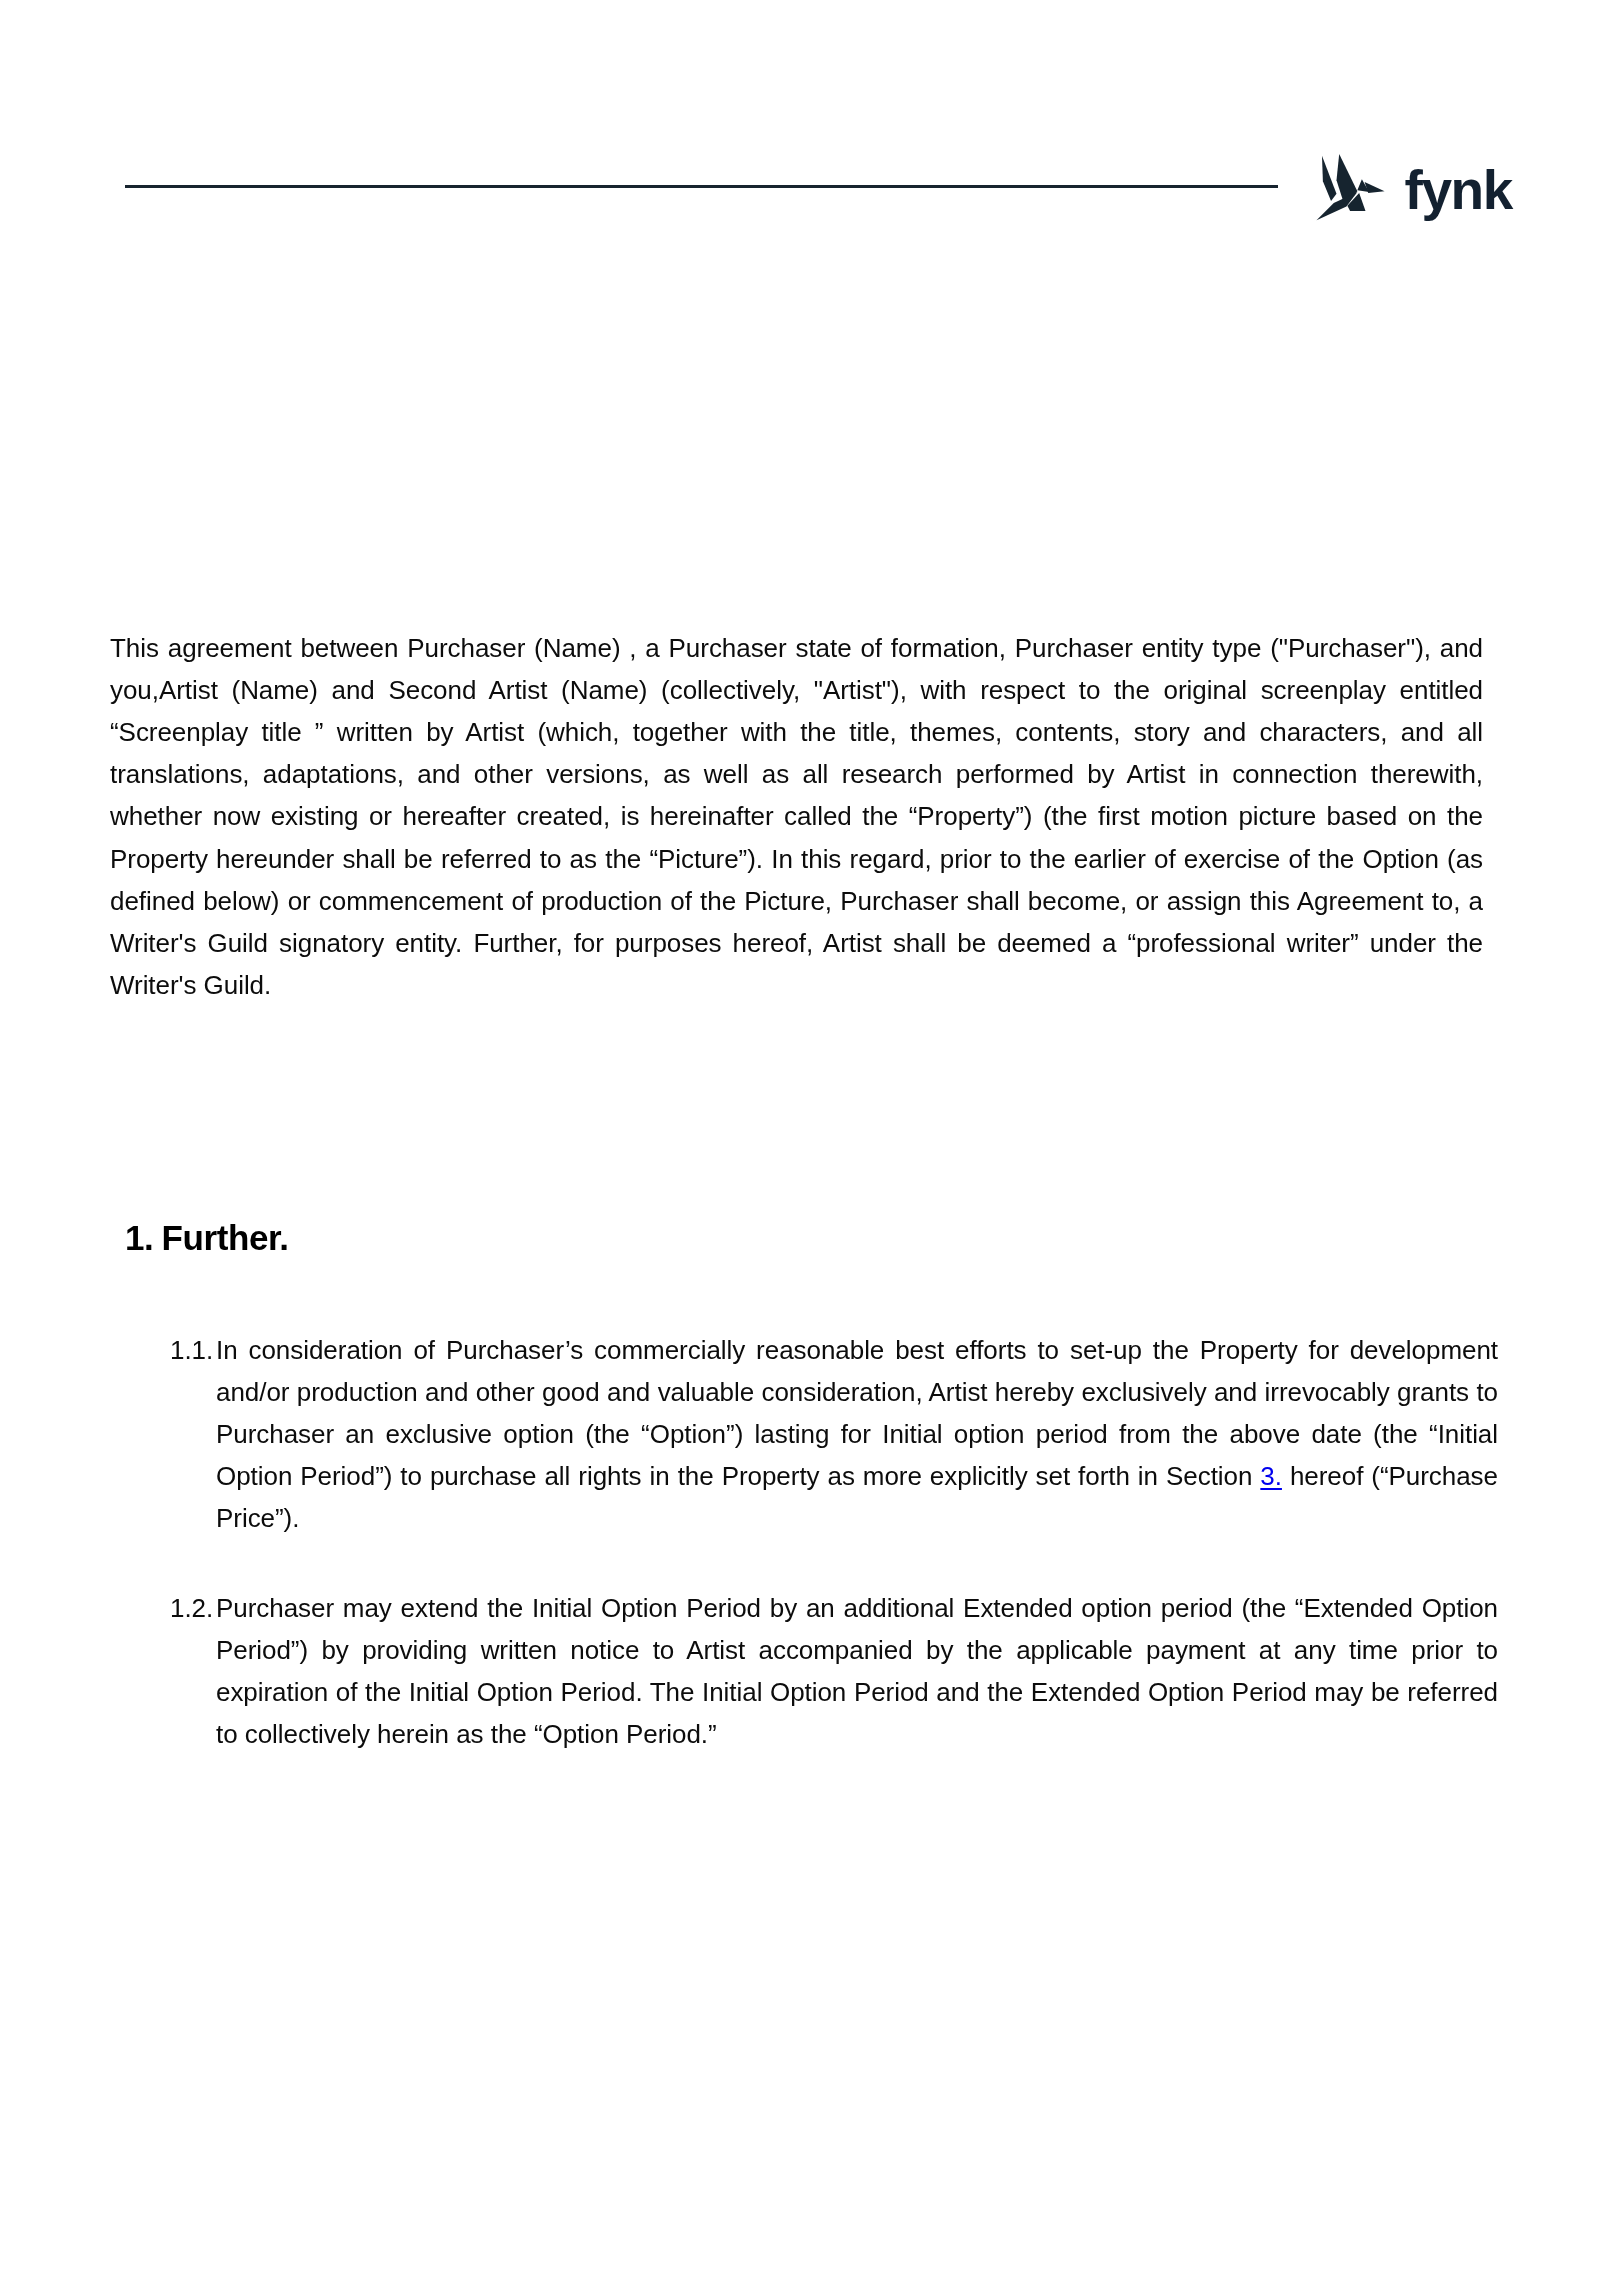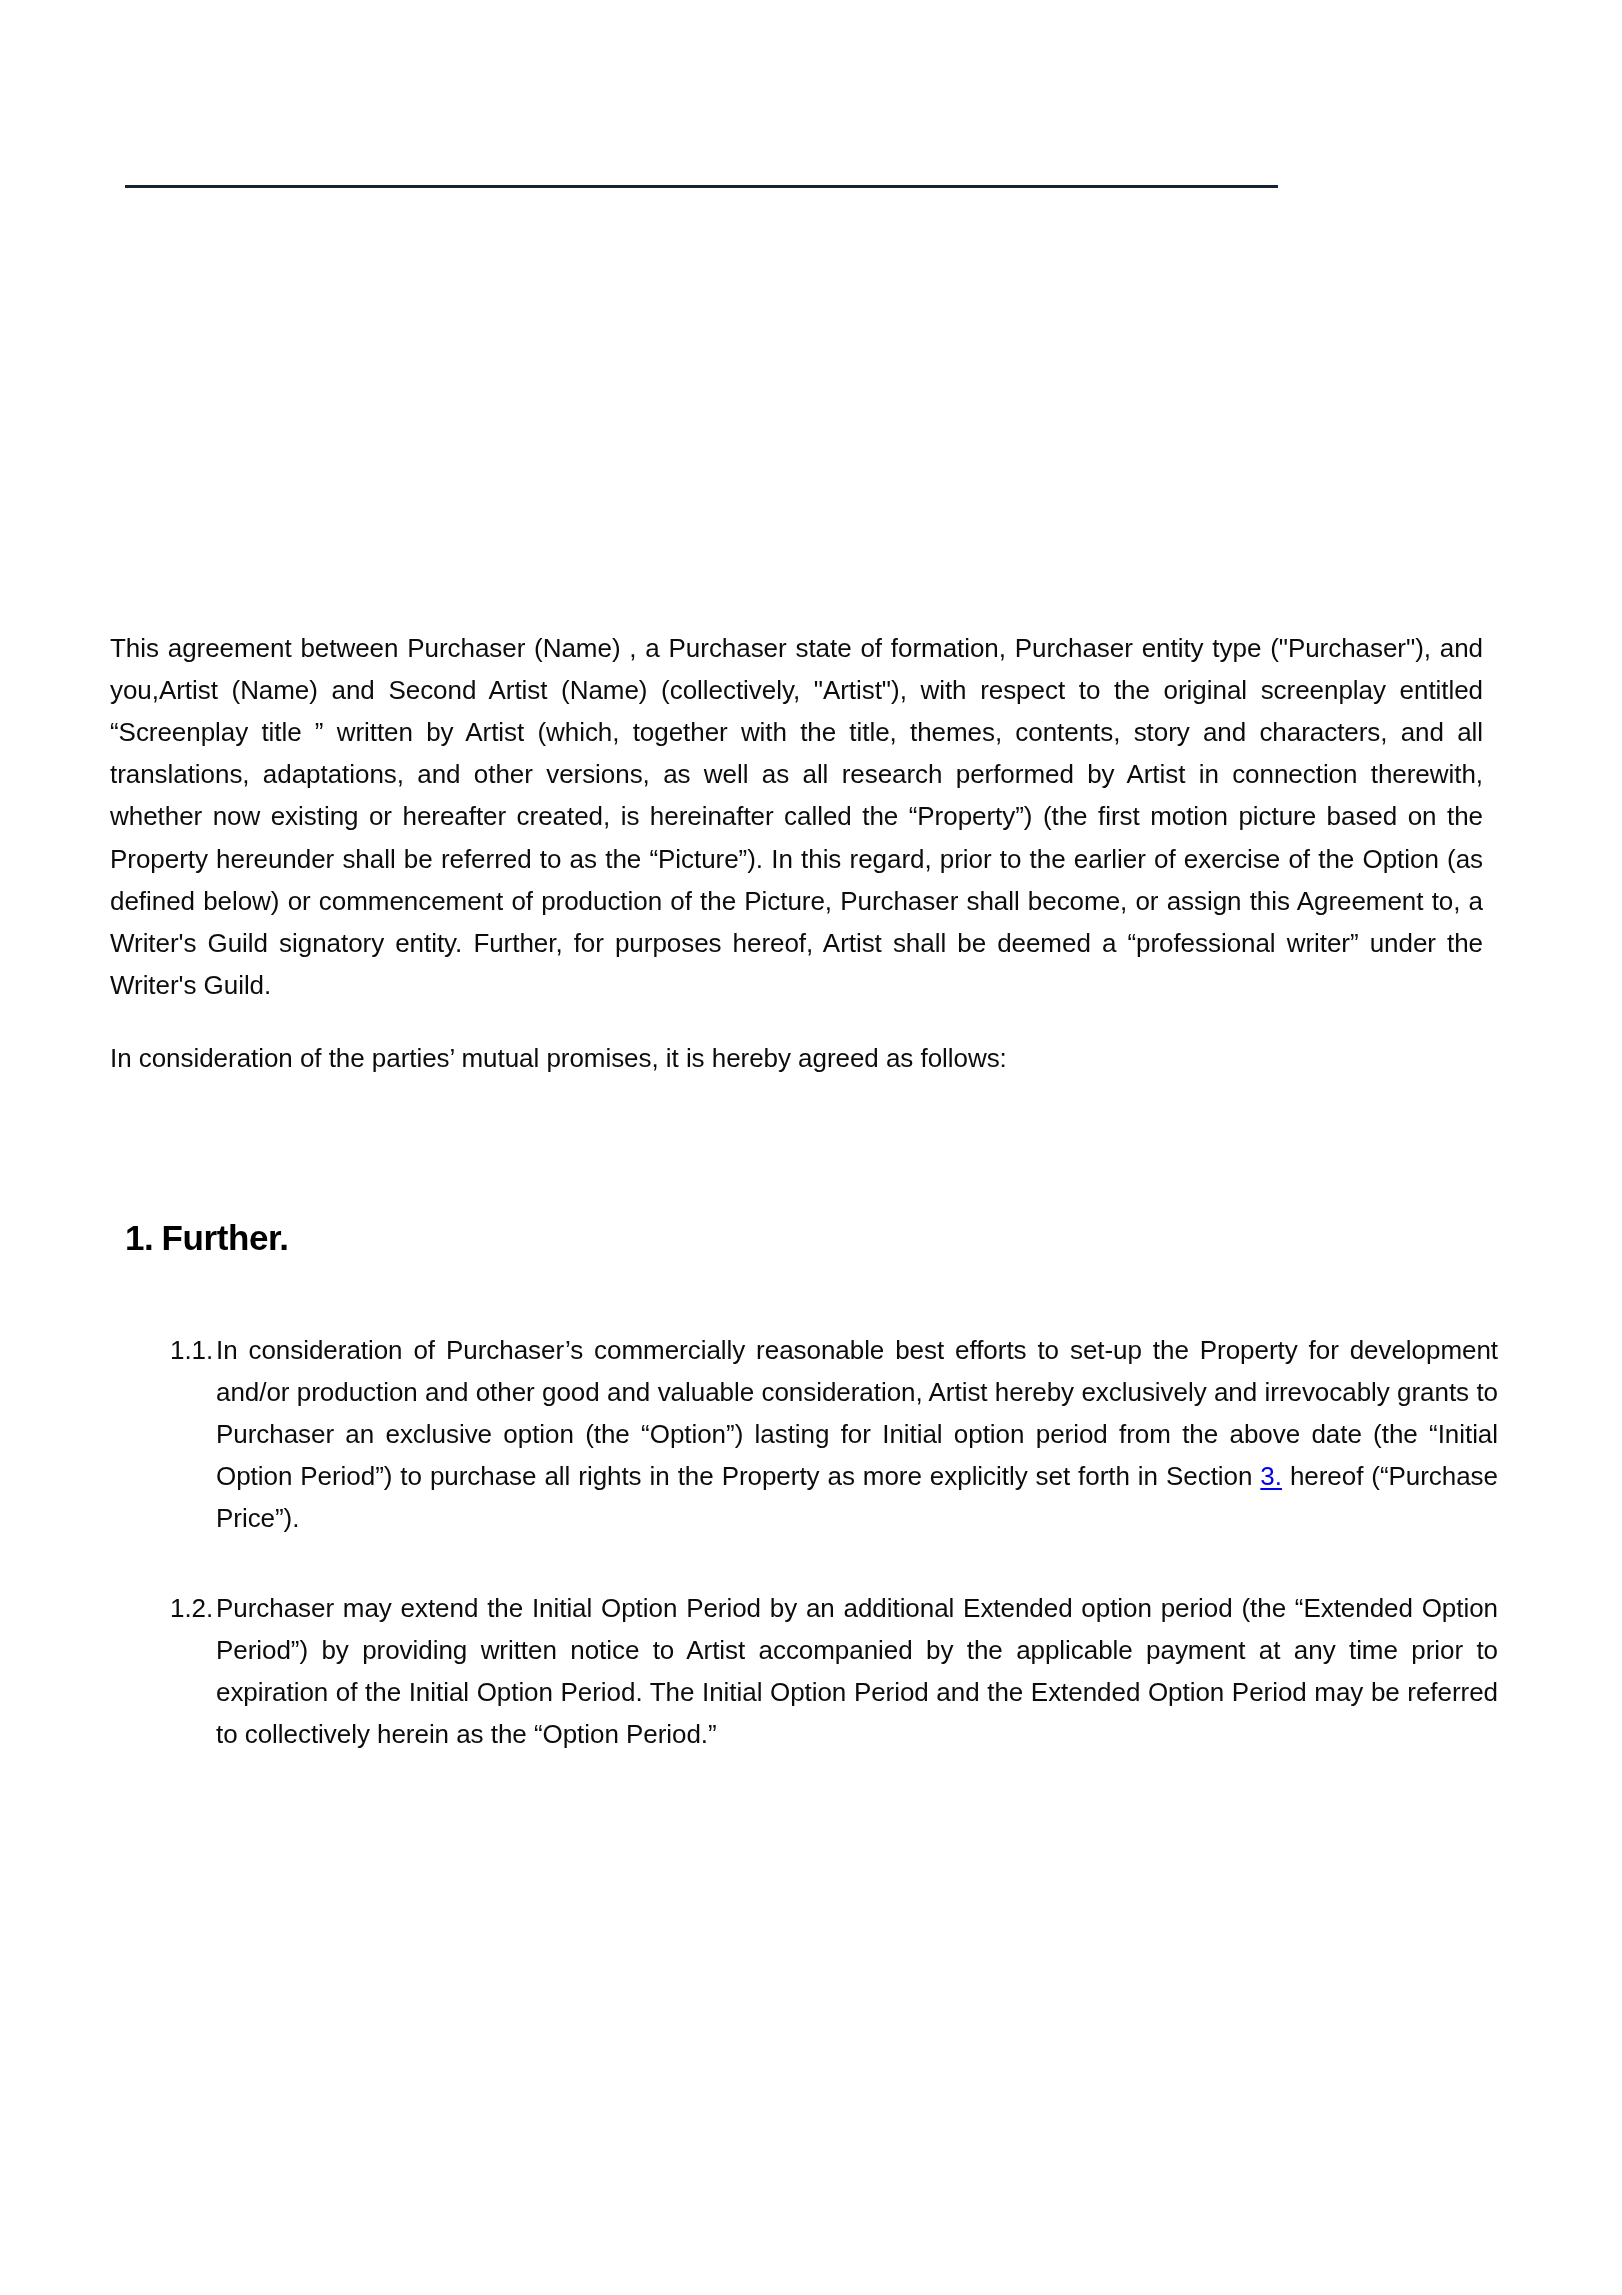--- a/index.html
+++ b/index.html
@@ -170,26 +170,36 @@
   }
   .footer-lines div { white-space: nowrap; }
 </style>
 </head>
 <body>
 
 <div class="page">
 
   <div class="doc-header">
     <div class="header-rule"></div>
+    <div class="brand">
+      <svg class="brand-mark" viewBox="0 0 86 80" aria-hidden="true">
+        <polygon points="11,5 27,47 21,55 12,33" fill="#16242f"></polygon>
+        <polygon points="30,3 50,44 36,60 27,32" fill="#16242f"></polygon>
+        <polygon points="50,45 38,61 5,76 24,57" fill="#16242f"></polygon>
+        <polygon points="39,60 52,46 59,66 42,66" fill="#16242f"></polygon>
+        <polygon points="55,31 63,45 50,43" fill="#16242f"></polygon>
+        <polygon points="58,34 80,44 62,46" fill="#16242f"></polygon>
+      </svg>
+      <span class="brand-word">fynk</span>
+    </div>
   </div>
 
 
   <div class="doc-body">
     <p class="para">This agreement between Purchaser (Name) , a Purchaser state of formation, Purchaser entity type ("Purchaser"), and you,Artist (Name) and Second Artist (Name) (collectively, "Artist"), with respect to the original screenplay entitled “Screenplay title ” written by Artist (which, together with the title, themes, contents, story and characters, and all translations, adaptations, and other versions, as well as all research performed by Artist in connection therewith, whether now existing or hereafter created, is hereinafter called the “Property”) (the first motion picture based on the Property hereunder shall be referred to as the “Picture”). In this regard, prior to the earlier of exercise of the Option (as defined below) or commencement of production of the Picture, Purchaser shall become, or assign this Agreement to, a Writer's Guild signatory entity. Further, for purposes hereof, Artist shall be deemed a “professional writer” under the Writer's Guild.</p>
-    <p class="para nojust">In consideration of the parties’ mutual promises, it is hereby agreed as follows:</p>
   </div>
 
   <h2 class="section-heading">
     <span class="num">1.</span><span>Further.</span>
   </h2>
 
   <div class="clause-list">
 
     <div class="clause">
       <span class="clause-num">1.1.</span><span>In consideration of Purchaser’s commercially reasonable best efforts to set-up the Property for development and/or production and other good and valuable consideration, Artist hereby exclusively and irrevocably grants to Purchaser an exclusive option (the “Option”) lasting for Initial option period from the above date (the “Initial Option Period”) to purchase all rights in the Property as more explicitly set forth in Section </span><a class="xref" href="#">3.</a><span> hereof (“Purchase Price”).</span>

